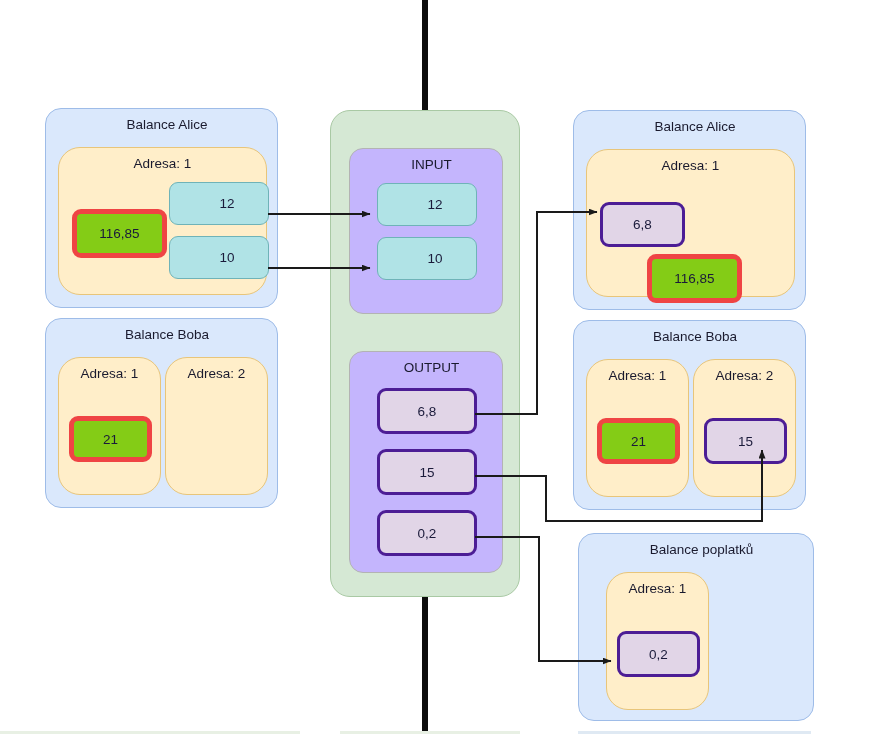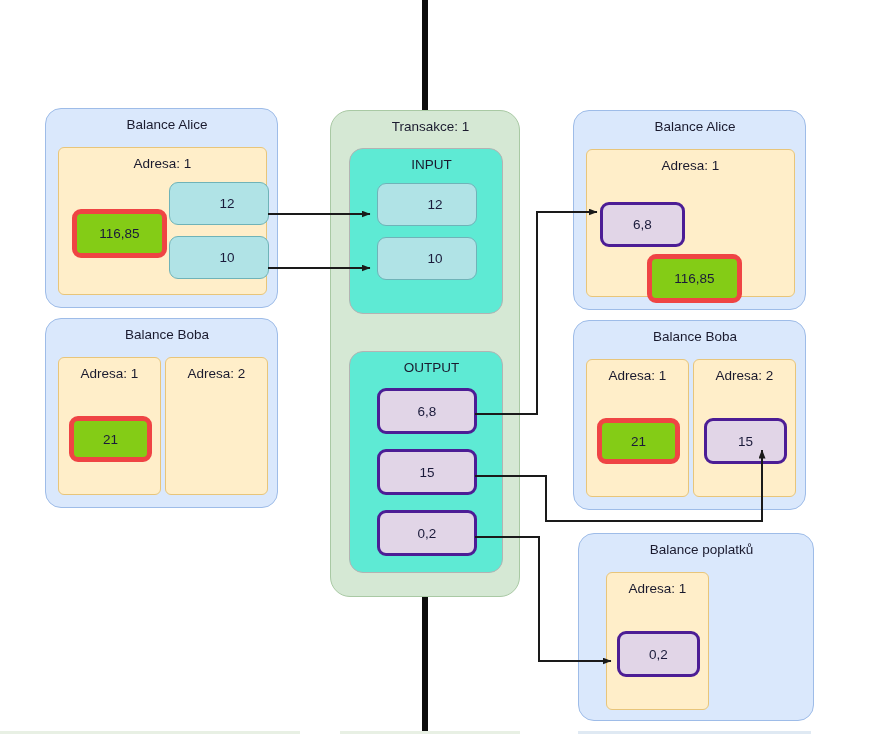--- a/index.html
+++ b/index.html
@@ -36,24 +36,24 @@
     background: #dae8fc;
   }
   .panel-green {
     border-radius: 20px;
     border: 1px solid #a9c9a4;
     background: #d5e8d4;
   }
   .panel-white {
     border-radius: 14px;
     border: 1px solid #b3b3b3;
-    background: #5eead4;
+    background: #c4b5fd;
   }
   .addr {
-    border-radius: 6px;
+    border-radius: 22px;
     border: 1px solid #e8c57a;
     background: #ffeec9;
   }
   .panel-label {
     position: absolute;
     left: 0;
     right: 0;
     top: 8px;
     text-align: center;
     font-size: 13.5px;
@@ -128,21 +128,20 @@
       <div class="addr-label">Adresa: 1</div>
       <div class="abs chip chip-red" style="left:10px; top:58px; width:83px; height:46px;">21</div>
     </div>
 
     <div class="abs addr" style="left:119px; top:38px; width:103px; height:138px;">
       <div class="addr-label">Adresa: 2</div>
     </div>
   </div>
 
   <div class="abs panel-green" style="left:330px; top:110px; width:190px; height:487px;">
-    <div class="panel-label">Transakce: 1</div>
 
     <div class="abs panel-white" style="left:18px; top:37px; width:154px; height:166px;">
       <div class="panel-label">INPUT</div>
 
       <div class="abs chip chip-teal" style="left:27px; top:34px; width:100px; height:43px;">12</div>
 
       <div class="abs chip chip-teal" style="left:27px; top:88px; width:100px; height:43px;">10</div>
     </div>
 
     <div class="abs panel-white" style="left:18px; top:240px; width:154px; height:222px;">

